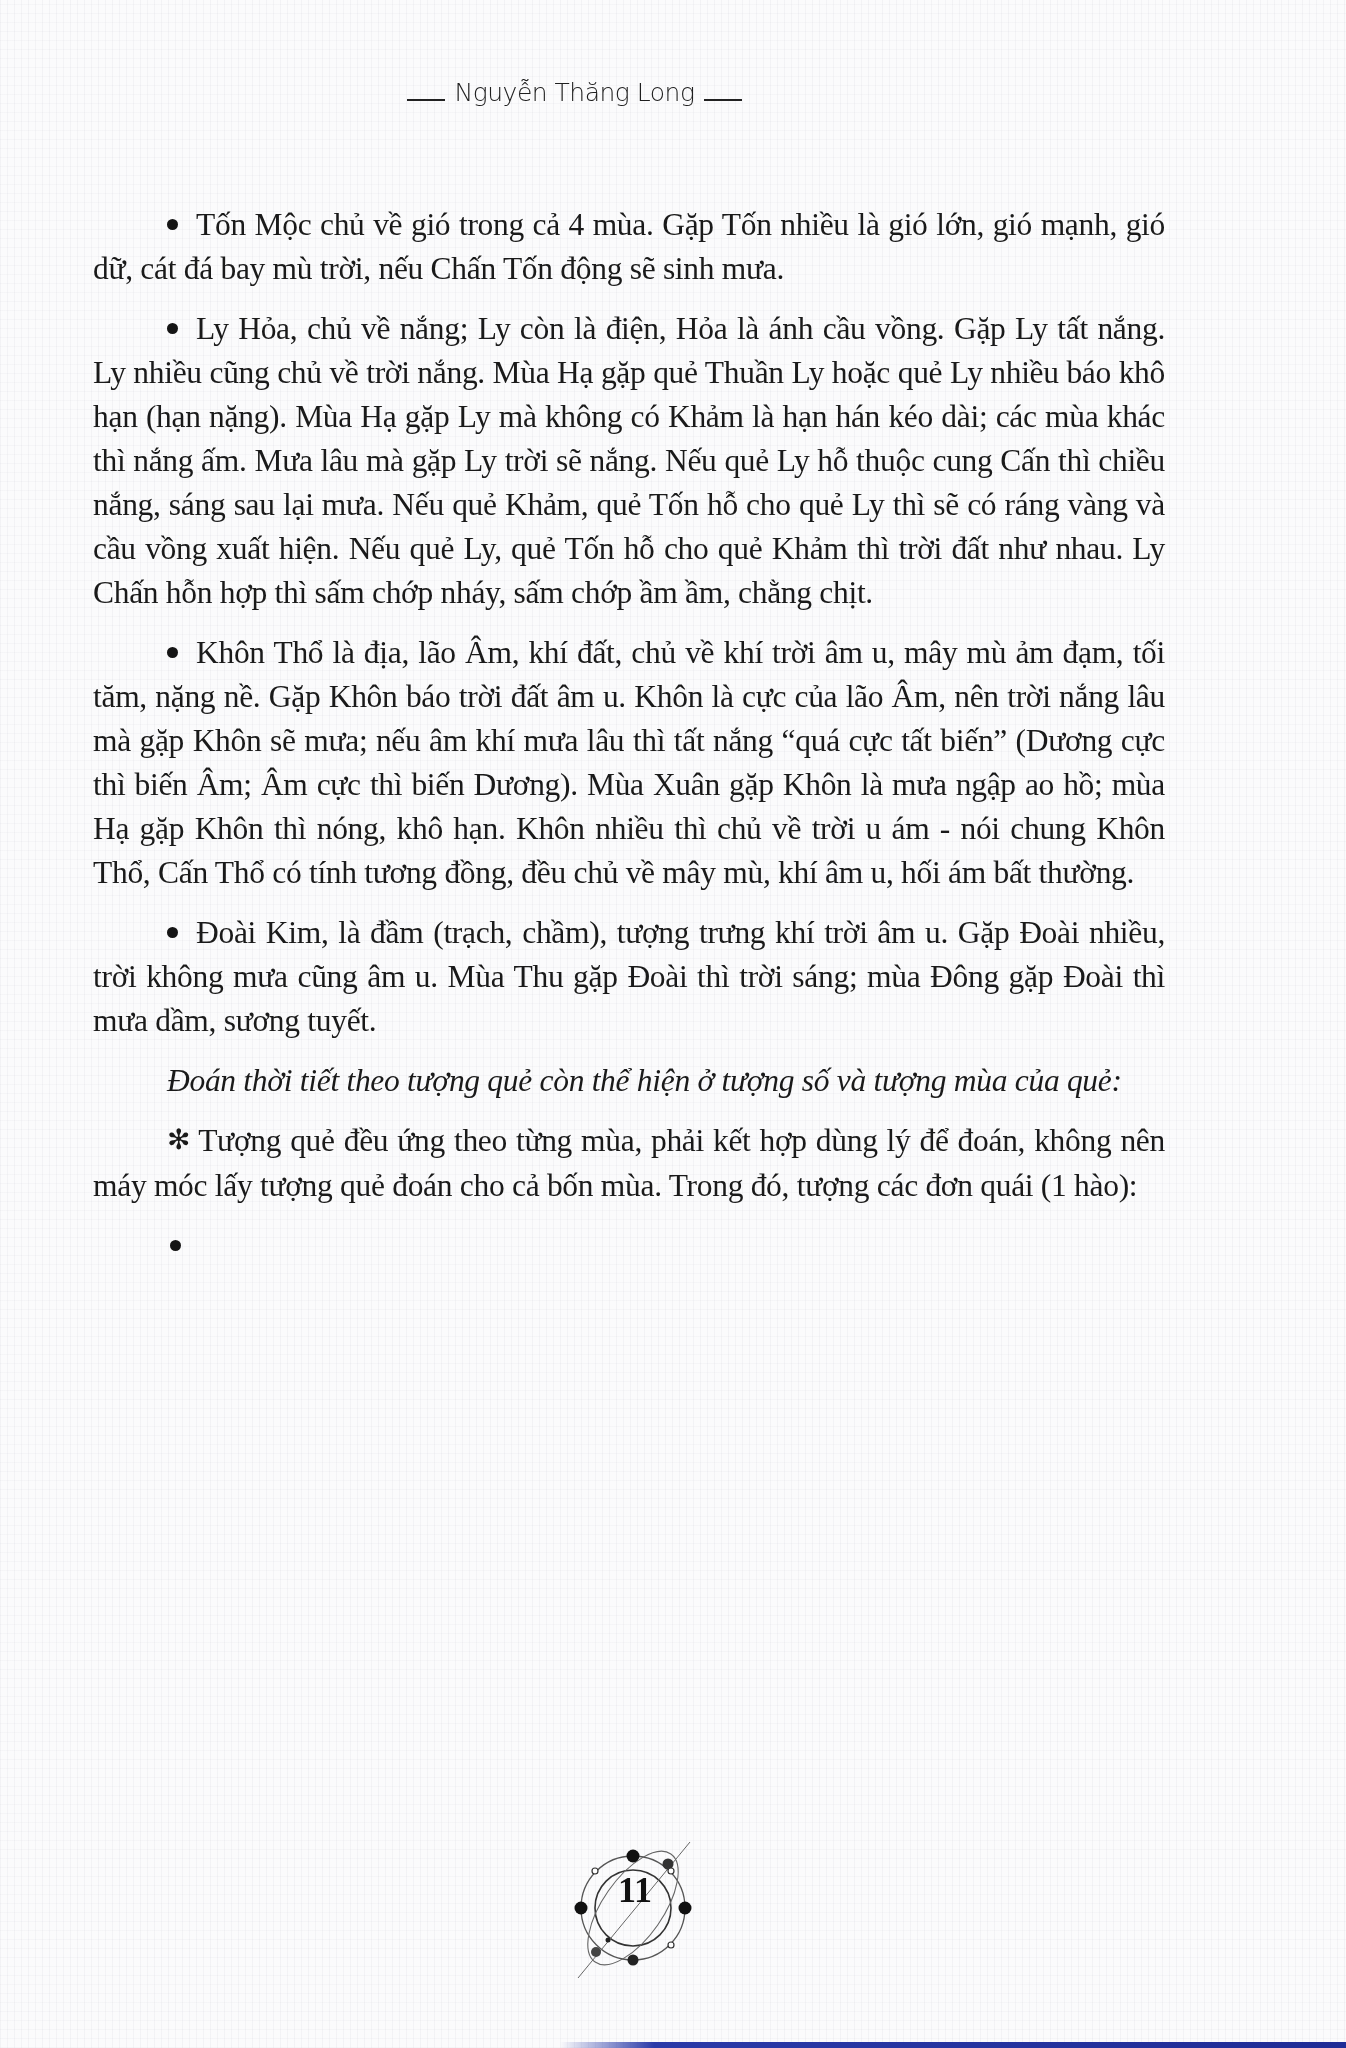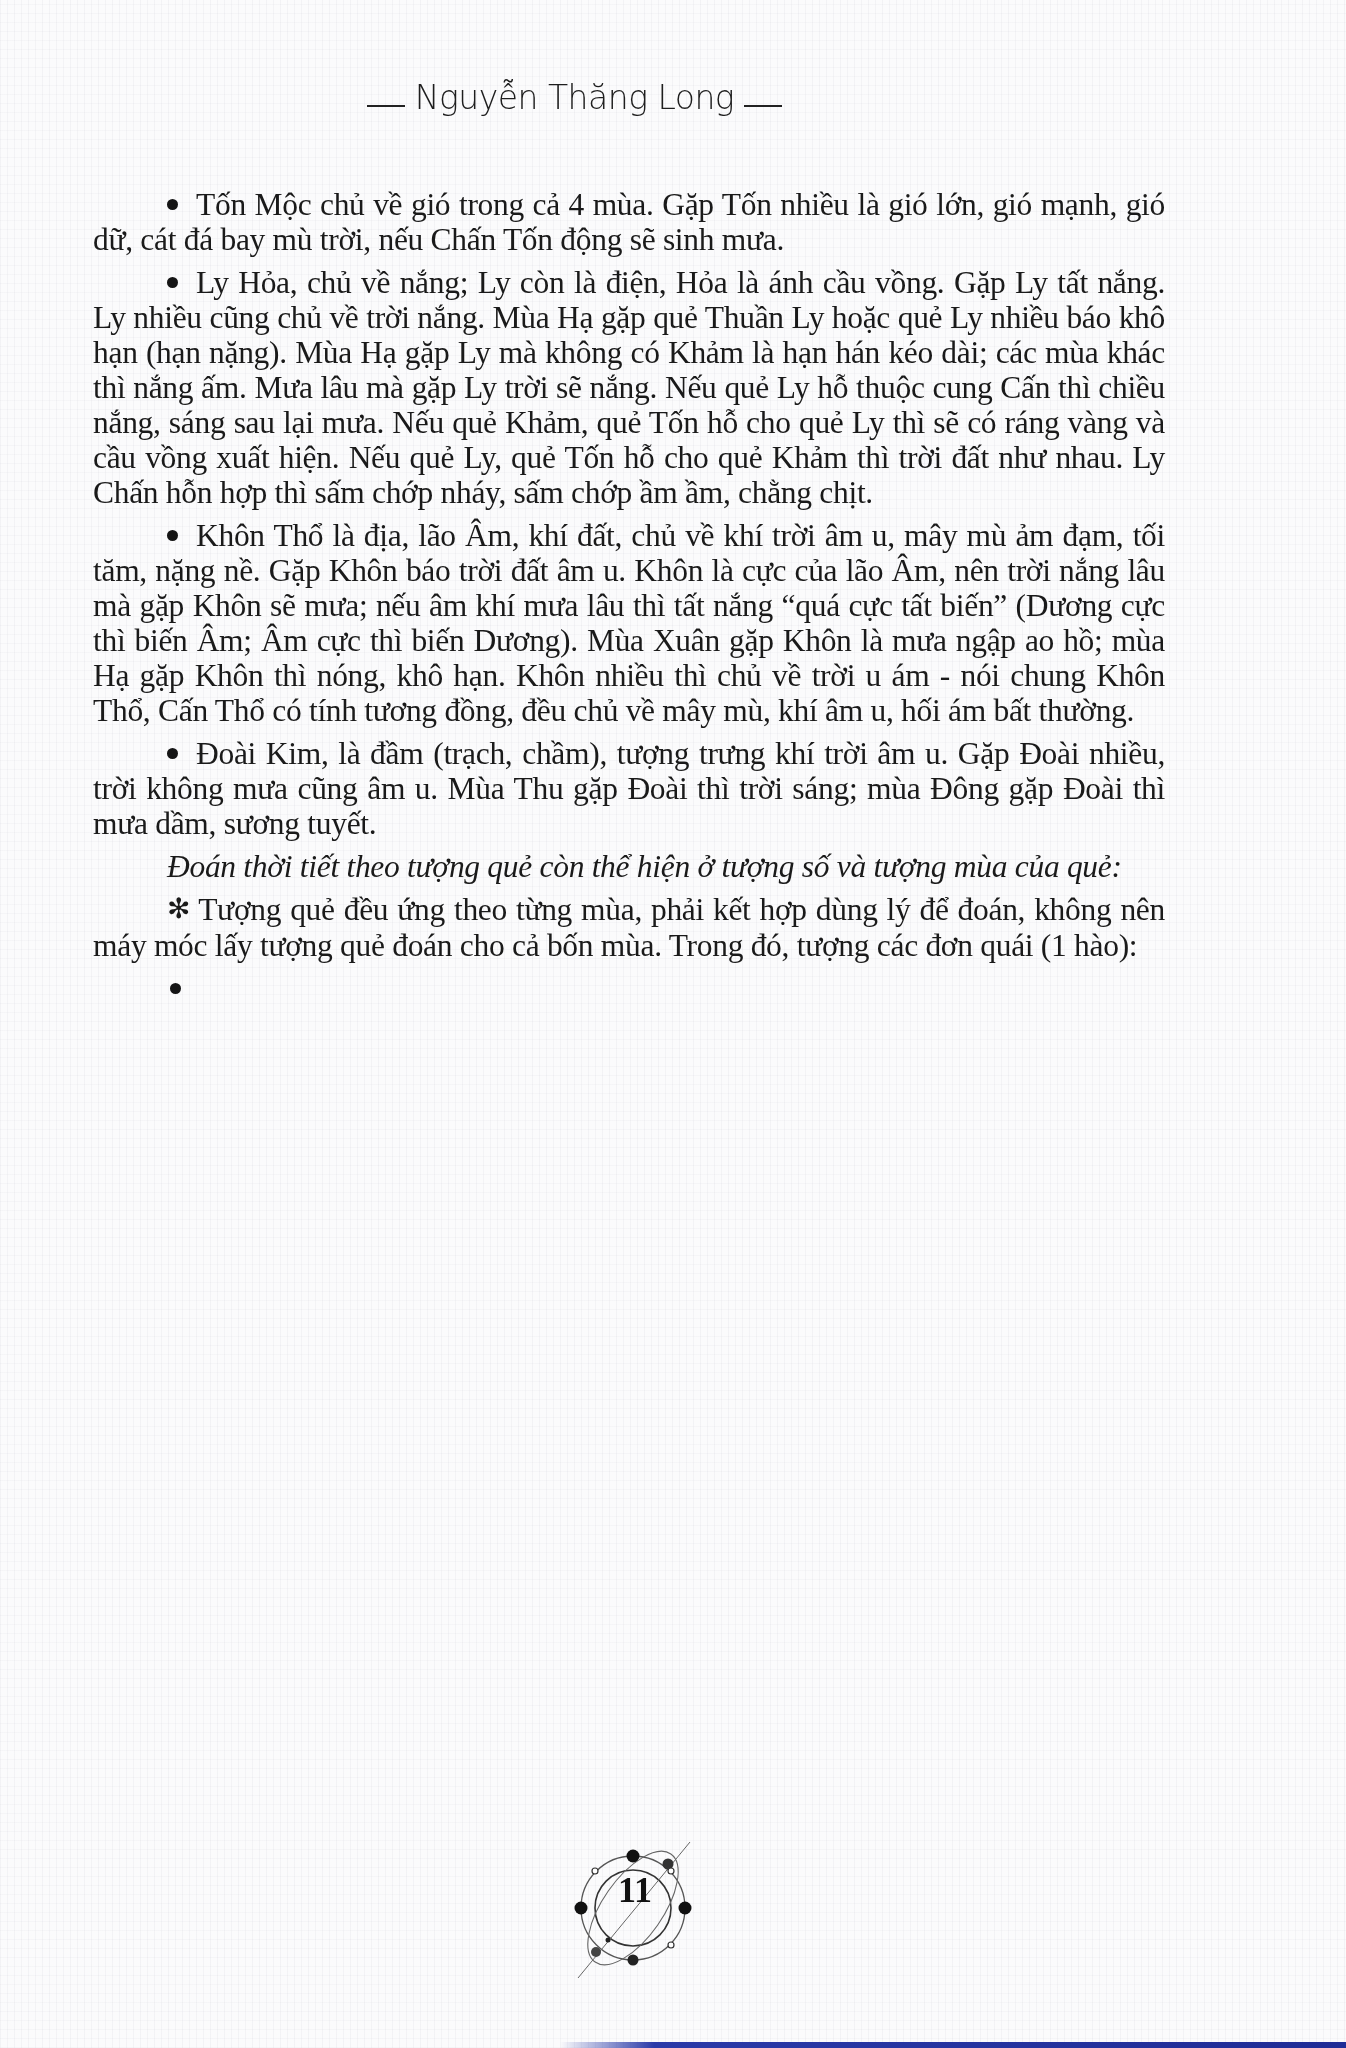--- a/index.html
+++ b/index.html
@@ -18,21 +18,21 @@
       font-family: "Liberation Serif", "DejaVu Serif", serif;
       color: #1a1a1a;
     }
     .running-header {
       position: absolute;
       top: 78px;
       left: 0;
       width: 1149px;
       text-align: center;
       font-family: "DejaVu Sans", sans-serif;
-      font-size: 33px;
+      font-size: 25px;
       letter-spacing: -0.5px;
       color: #1e1e1e;
       font-weight: 300;
     }
     .running-header .dash {
       display: inline-block;
       width: 38px;
       height: 2px;
       background: #222;
       vertical-align: middle;
@@ -41,24 +41,24 @@
       top: 6px;
     }
     .page-body {
       position: absolute;
       top: 187px;
       left: 93px;
       width: 1072px;
     }
     .para {
       font-size: 31.5px;
-      line-height: 35px;
+      line-height: 44px;
       text-align: justify;
       text-align-last: left;
-      margin: 0 0 8px 0;
+      margin: 16px 0 8px 0;
       letter-spacing: -0.3px;
     }
     .para.indent {
       text-indent: 74px;
     }
     .para.italic {
       font-style: italic;
     }
     .bullet {
       display: inline-block;

